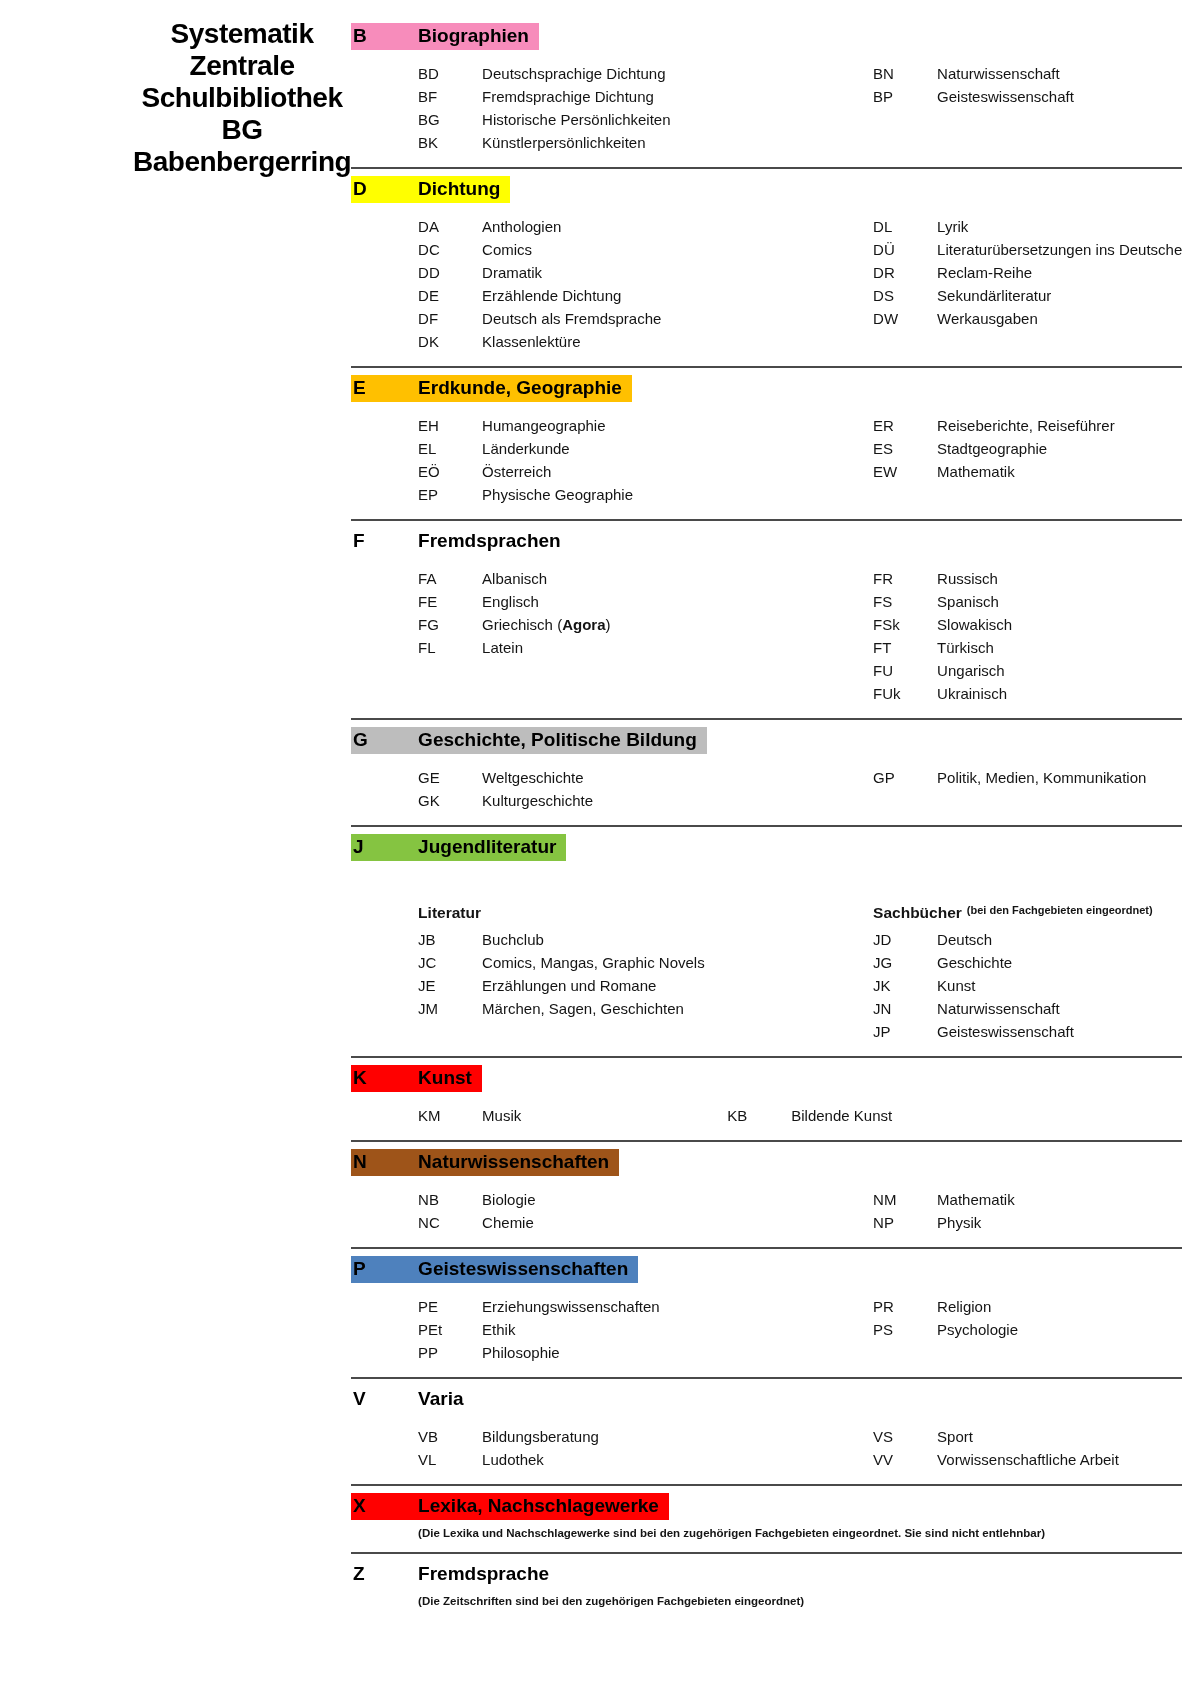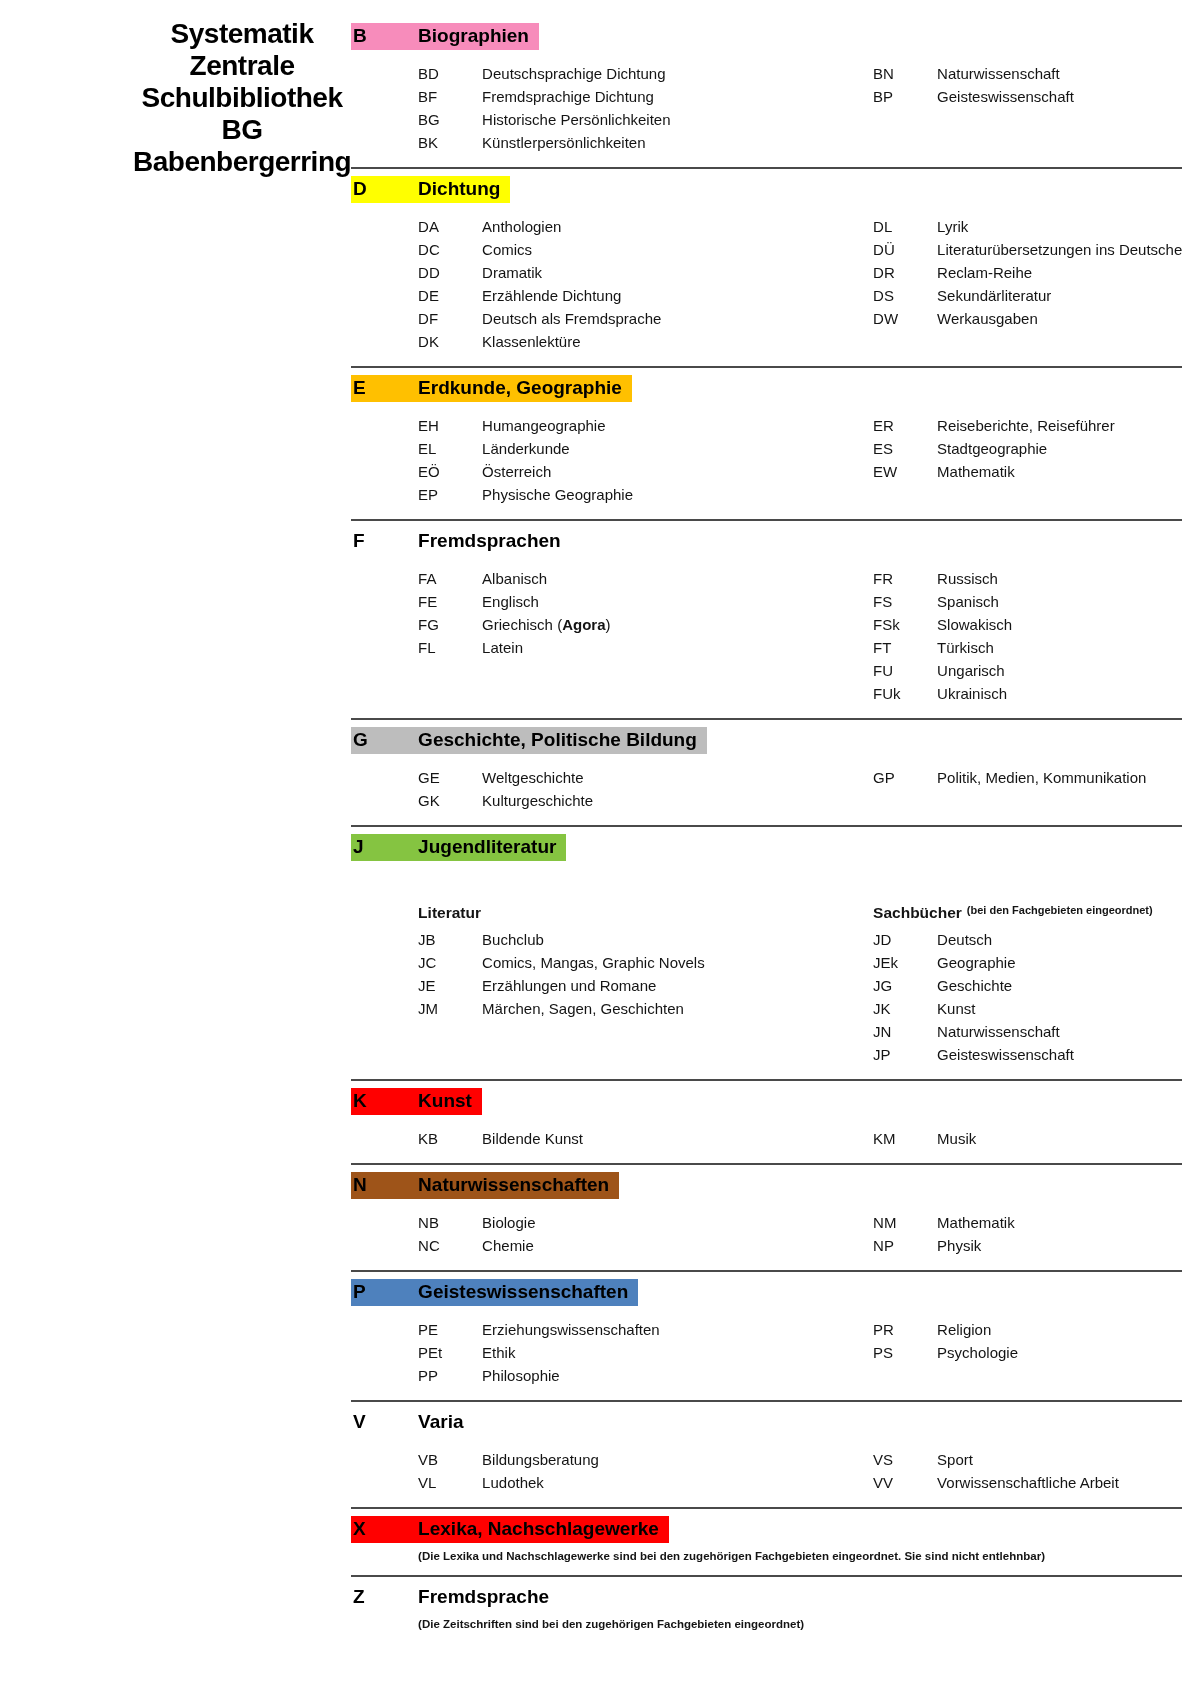--- a/index.html
+++ b/index.html
@@ -300,24 +300,20 @@
       <div class="col col-right">
             <div class="col-subheader">
               <span class="sub-title">Sachbücher</span>
               <span class="sub-note">(bei den Fachgebieten eingeordnet)</span>
             </div>
             <div class="row">
               <span class="code">JD</span>
               <span class="label">Deutsch</span>
             </div>
             <div class="row">
-              <span class="code">JEk</span>
-              <span class="label">Geographie</span>
-            </div>
-            <div class="row">
               <span class="code">JG</span>
               <span class="label">Geschichte</span>
             </div>
             <div class="row">
               <span class="code">JK</span>
               <span class="label">Kunst</span>
             </div>
             <div class="row">
               <span class="code">JN</span>
               <span class="label">Naturwissenschaft</span>
@@ -331,30 +327,30 @@
   </div>
 <div class="divider" style="background: rgb(74, 74, 74);"></div>
   <div class="section">
     <div class="sec-header">
       <div class="sec-hl" style="background: rgb(255, 0, 0);">
         <span class="sec-letter">K</span>
         <span class="sec-heading">Kunst</span>
       </div>
     </div>
     <div class="cols">
+      <div class="col col-right">
+            <div class="row">
+              <span class="code">KM</span>
+              <span class="label">Musik</span>
+            </div>
+          </div>
       <div class="col col-left">
             <div class="row">
               <span class="code">KB</span>
               <span class="label">Bildende Kunst</span>
-            </div>
-          </div>
-      <div class="col col-right">
-            <div class="row">
-              <span class="code">KM</span>
-              <span class="label">Musik</span>
             </div>
           </div>
     </div>
   </div>
 <div class="divider" style="background: rgb(74, 74, 74);"></div>
   <div class="section">
     <div class="sec-header">
       <div class="sec-hl" style="background: rgb(158, 84, 25);">
         <span class="sec-letter">N</span>
         <span class="sec-heading">Naturwissenschaften</span>

